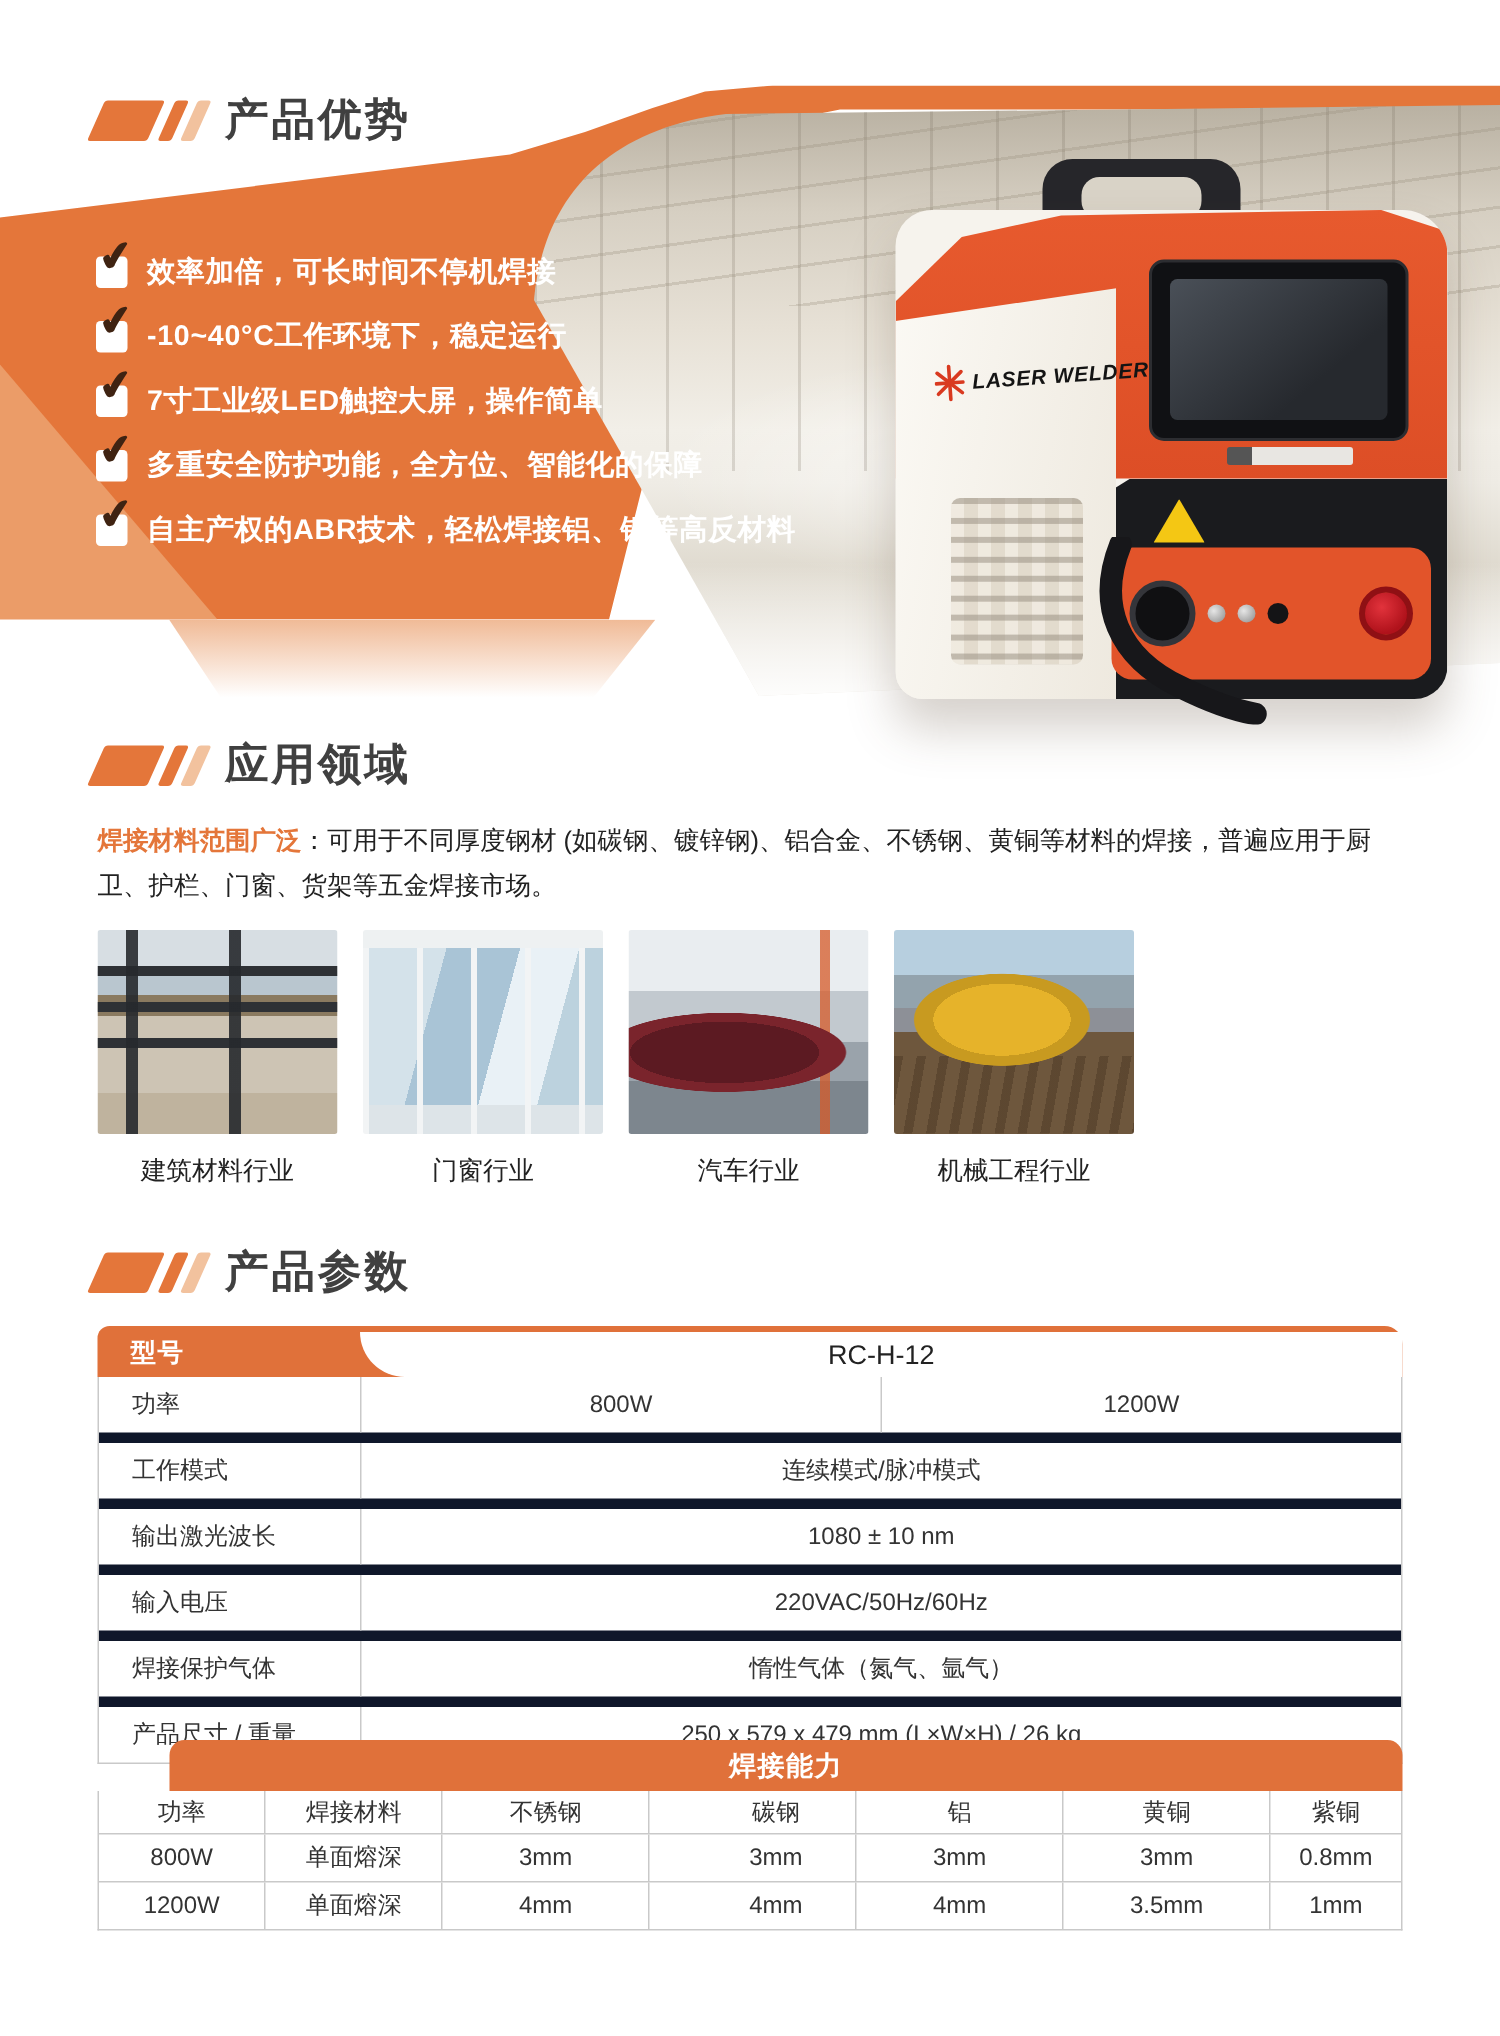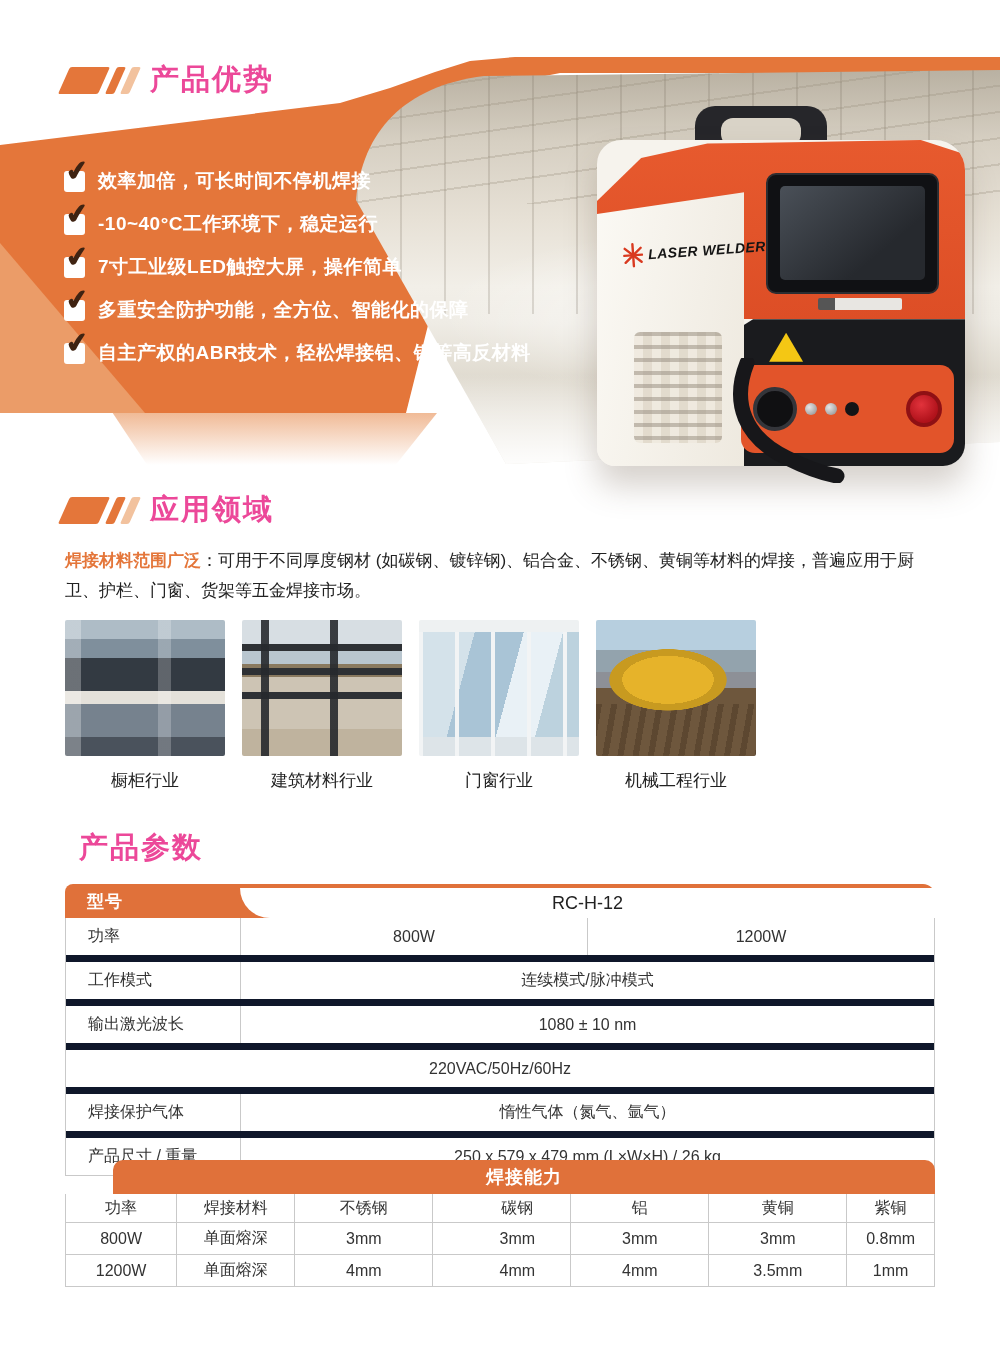--- a/index.html
+++ b/index.html
@@ -5,21 +5,21 @@
   html,body { margin:0; padding:0; background:#ffffff; }
   body { font-family:"Liberation Sans", sans-serif; }
   .canvas { position:relative; width:1000px; height:1357px; background:#fff; overflow:hidden; margin:0 auto; }
 
   
   .sec-title { position:absolute; left:64px; display:flex; align-items:center; height:40px; }
   .mark { height:27px; transform:skewX(-24deg); border-radius:2px; }
   .mark-main { width:40px; background:#E4763A; }
   .mark-s1 { width:9px;  background:#E4763A; margin-left:7px; }
   .mark-s2 { width:9px;  background:#F2C29E; margin-left:6px; }
-  .sec-title-text { margin-left:15px; font-size:29px; font-weight:bold; color:#ec4899; letter-spacing:2px; }
+  .sec-title-text { margin-left:15px; font-size:29px; font-weight:bold; color:#404040; letter-spacing:2px; }
 
   
   .hero { position:absolute; left:0; top:0; width:1000px; height:480px; }
   .hero-orange { position:absolute; inset:0; background:#E4763A;
     clip-path: polygon(0 145px, 340px 103px, 390px 88px, 435px 72px, 470px 61px, 515px 57px,
                        1000px 57px, 1000px 73px, 560px 73px, 530px 79px, 503px 93px, 481px 114px,
                        406px 413px, 0 413px); }
   .hero-orange-light { position:absolute; inset:0; background:#EB9C68;
     clip-path: polygon(0 243px, 145px 413px, 0 413px); }
   .hero-fade { position:absolute; left:92px; top:413px; width:345px; height:52px;
@@ -239,38 +239,38 @@
     <div class="mark mark-s2"></div>
     <div class="sec-title-text">应用领域</div>
   </div>
 
   <div class="app-lead-wrap">
     <span class="app-lead">焊接材料范围广泛</span><span>：可用于不同厚度钢材 (如碳钢、镀锌钢)、铝合金、不锈钢、黄铜等材料的焊接，普遍应用于厨卫、护栏、门窗、货架等五金焊接市场。</span>
   </div>
 
   <div class="industries">
     <div class="industry">
-      <div class="industry-photo ph-cabinet"></div>
-      <div class="industry-label">橱柜行业</div>
-    </div>
-    <div class="industry">
       <div class="industry-photo ph-railing"></div>
       <div class="industry-label">建筑材料行业</div>
     </div>
     <div class="industry">
       <div class="industry-photo ph-doors"></div>
       <div class="industry-label">门窗行业</div>
     </div>
     <div class="industry">
+      <div class="industry-photo ph-car"></div>
+      <div class="industry-label">汽车行业</div>
+    </div>
+    <div class="industry">
       <div class="industry-photo ph-excavator"></div>
       <div class="industry-label">机械工程行业</div>
     </div>
   </div>
 
-  <div class="sec-title" style="top:828px;flex-direction:column;">
+  <div class="sec-title" style="top:828px;">
     <div class="mark mark-main"></div>
     <div class="mark mark-s1"></div>
     <div class="mark mark-s2"></div>
     <div class="sec-title-text">产品参数</div>
   </div>
 
   <div class="spec-table">
     <div class="spec-header">
       <div class="spec-header-label">型号</div>
       <div class="spec-header-models">
@@ -291,20 +291,21 @@
             <div class="spec-value">连续模式/脉冲模式</div>
           </div>
       </div>
       <div class="spec-row">
         <div class="spec-label">输出激光波长</div>
         <div class="spec-values">
             <div class="spec-value">1080 ± 10 nm</div>
           </div>
       </div>
       <div class="spec-row">
+        <div class="spec-label">输入电压</div>
         <div class="spec-values">
             <div class="spec-value">220VAC/50Hz/60Hz</div>
           </div>
       </div>
       <div class="spec-row">
         <div class="spec-label">焊接保护气体</div>
         <div class="spec-values">
             <div class="spec-value">惰性气体（氮气、氩气）</div>
           </div>
       </div>

